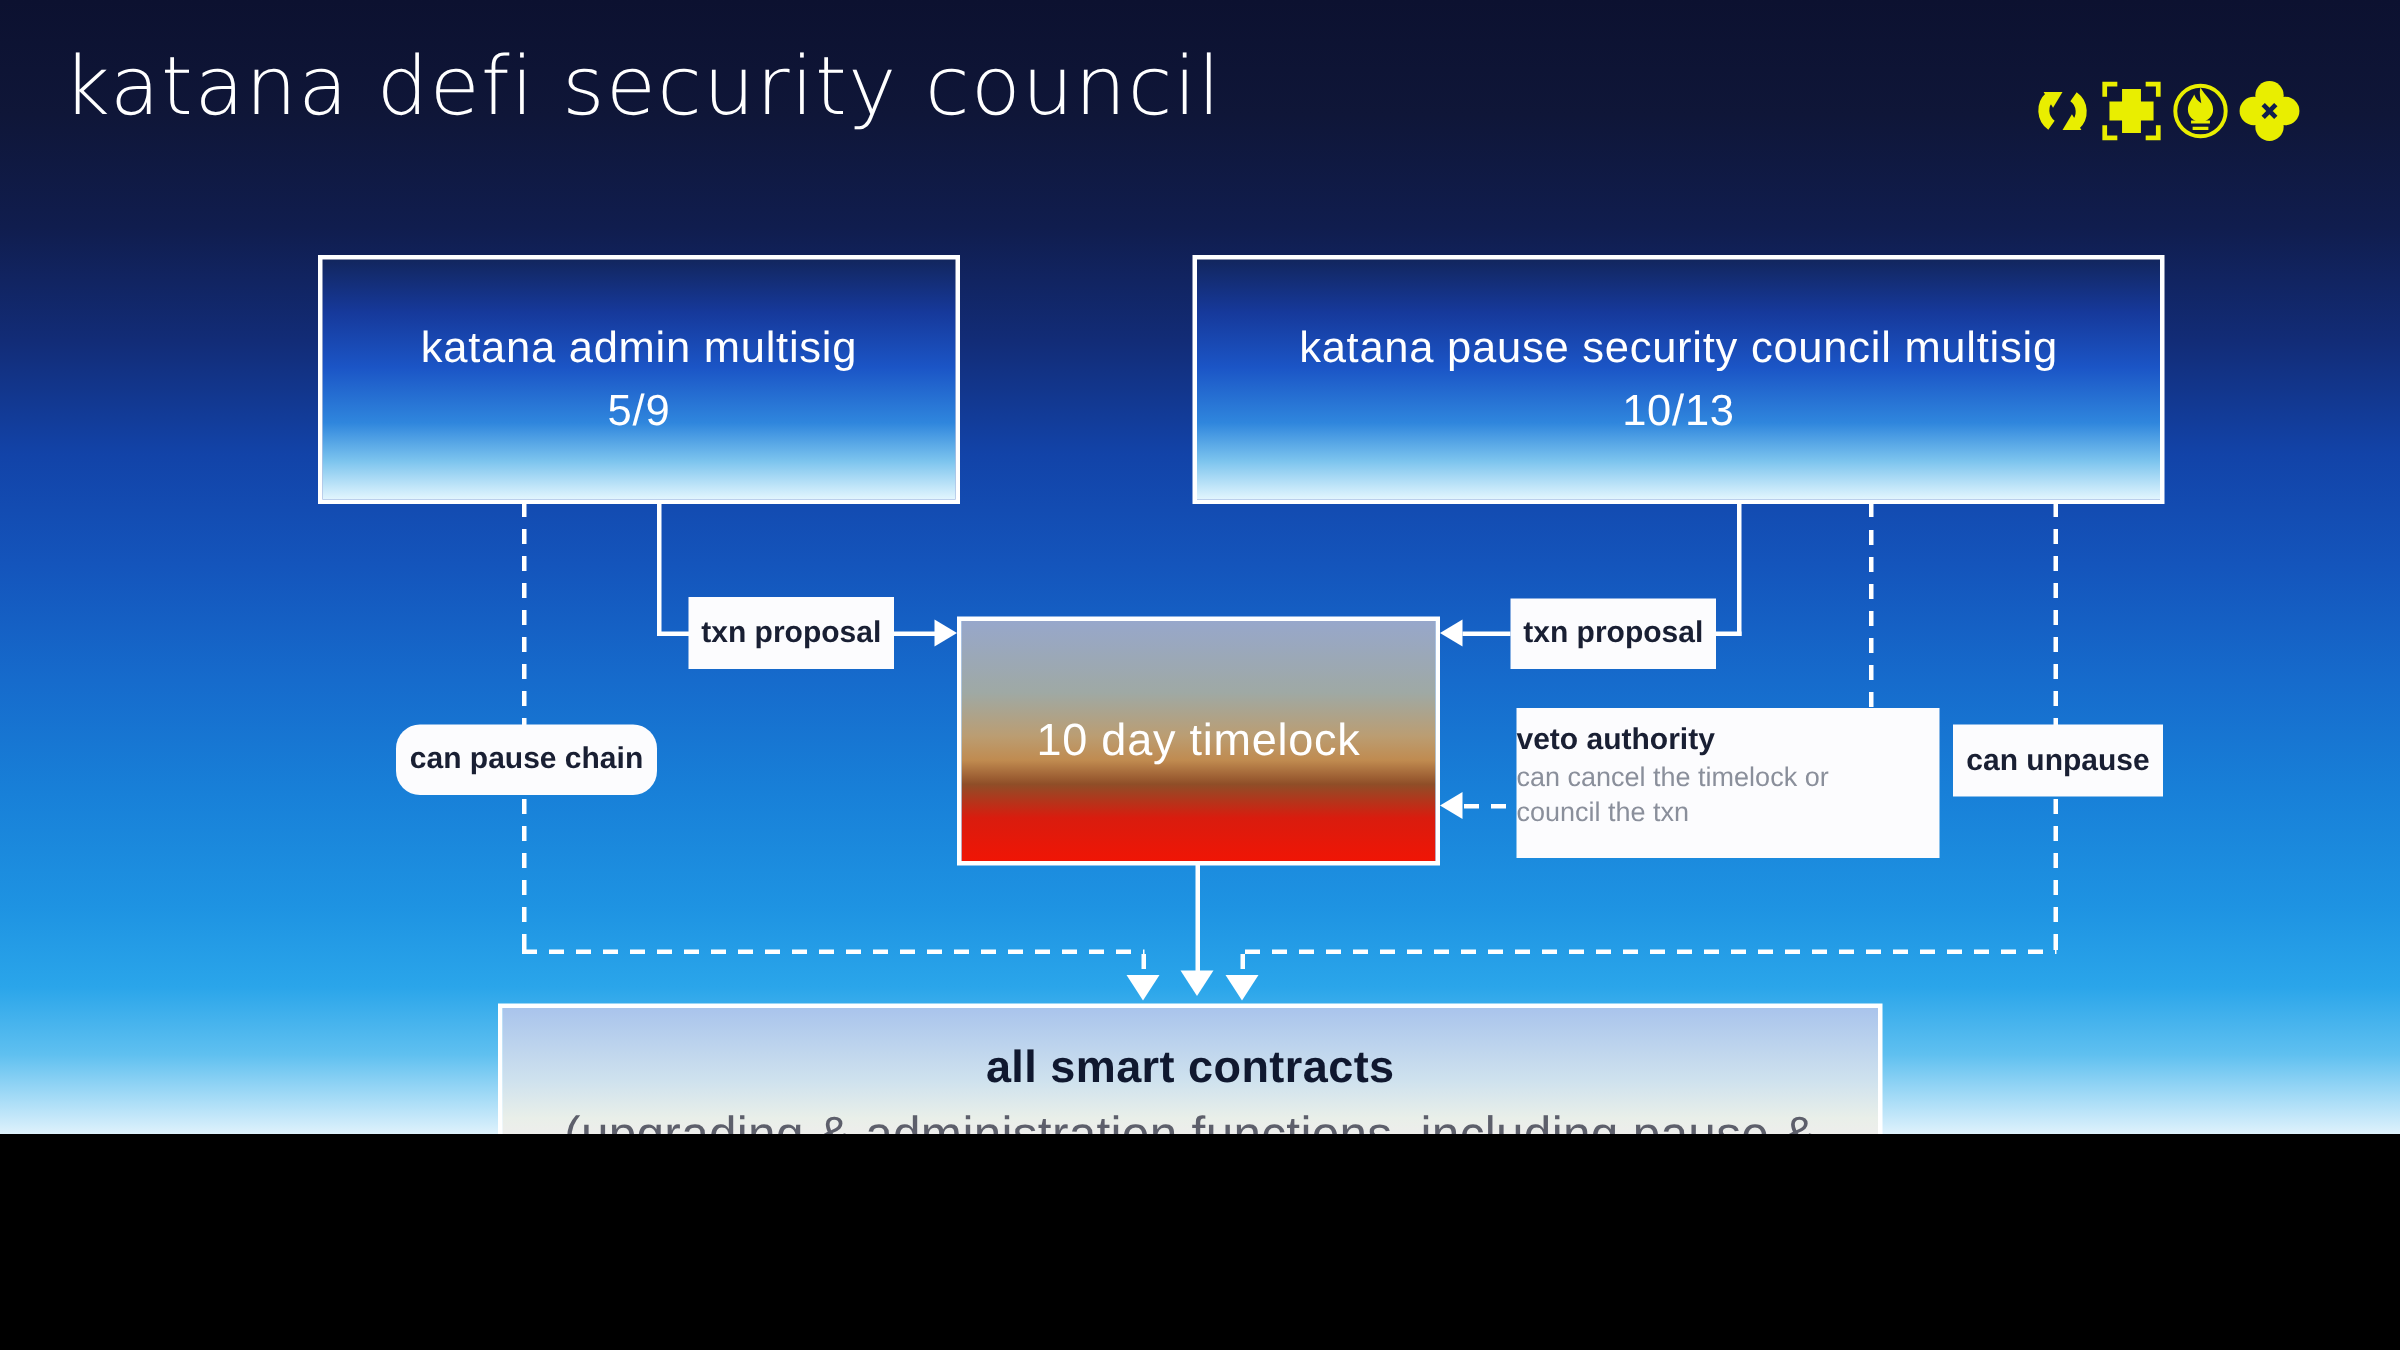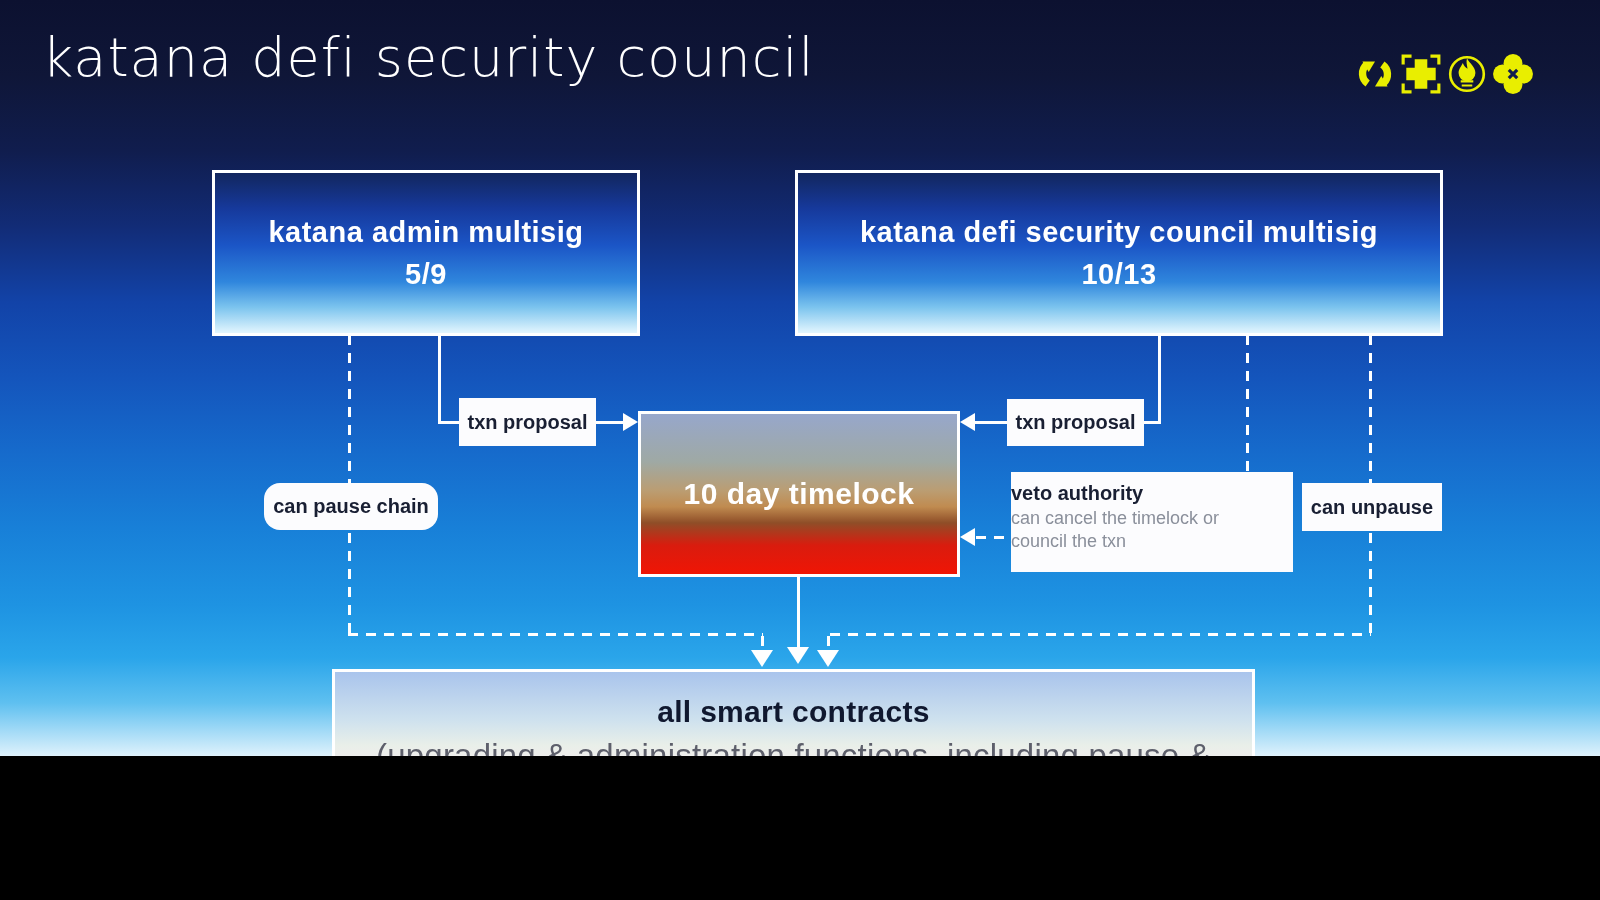--- a/index.html
+++ b/index.html
@@ -22,21 +22,21 @@
   
   .node{
     position:absolute;border:3px solid #ffffff;box-sizing:border-box;
     display:flex;flex-direction:column;align-items:center;justify-content:center;
     text-align:center;color:#ffffff;
   }
   .node-blue{
     background:linear-gradient(180deg,#12265e 0%,#16399b 22%,#1b55c6 45%,
       #2f86dd 68%,#7cc4ee 84%,#e3f6fe 100%);
   }
-  .node-label{font-size:29px;font-weight:700;letter-spacing:.5px;line-height:1.45;}
+  .node-label{font-size:29px;font-weight:400;letter-spacing:.5px;line-height:1.45;}
   .node-admin{left:212px;top:170px;width:428px;height:166px;}
   .node-council{left:795px;top:170px;width:648px;height:166px;}
 
   .node-timelock{
     left:638px;top:411px;width:322px;height:166px;
     background:linear-gradient(180deg,#97a7cb 0%,#9fa9a4 30%,#bb9d72 48%,
       #c08b50 58%,#8f4e28 68%,#d91c0e 82%,#f01505 100%);
   }
   .node-timelock .node-label{font-size:30px;}
 
@@ -144,21 +144,21 @@
   <div class="dash-h" style="left:830px;top:633px;width:541px;"></div>
   <div class="dash-v" style="left:827px;top:636px;height:12px;"></div>
   <div class="arr arr-down" style="left:817px;top:650px;"></div>
 
   <div class="node node-blue node-admin">
     <div class="node-label">katana admin multisig</div>
     <div class="node-label">5/9</div>
   </div>
 
   <div class="node node-blue node-council">
-    <div class="node-label">katana defi security council multisig</div>
+    <div class="node-label">katana pause security council multisig</div>
     <div class="node-label">10/13</div>
   </div>
 
   <div class="node node-timelock">
     <div class="node-label">10 day timelock</div>
   </div>
 
   <div class="node node-contracts">
     <div class="contracts-title">all smart contracts</div>
     <div class="contracts-sub">(upgrading &amp; administration functions, including pause &amp; unpause)</div>

